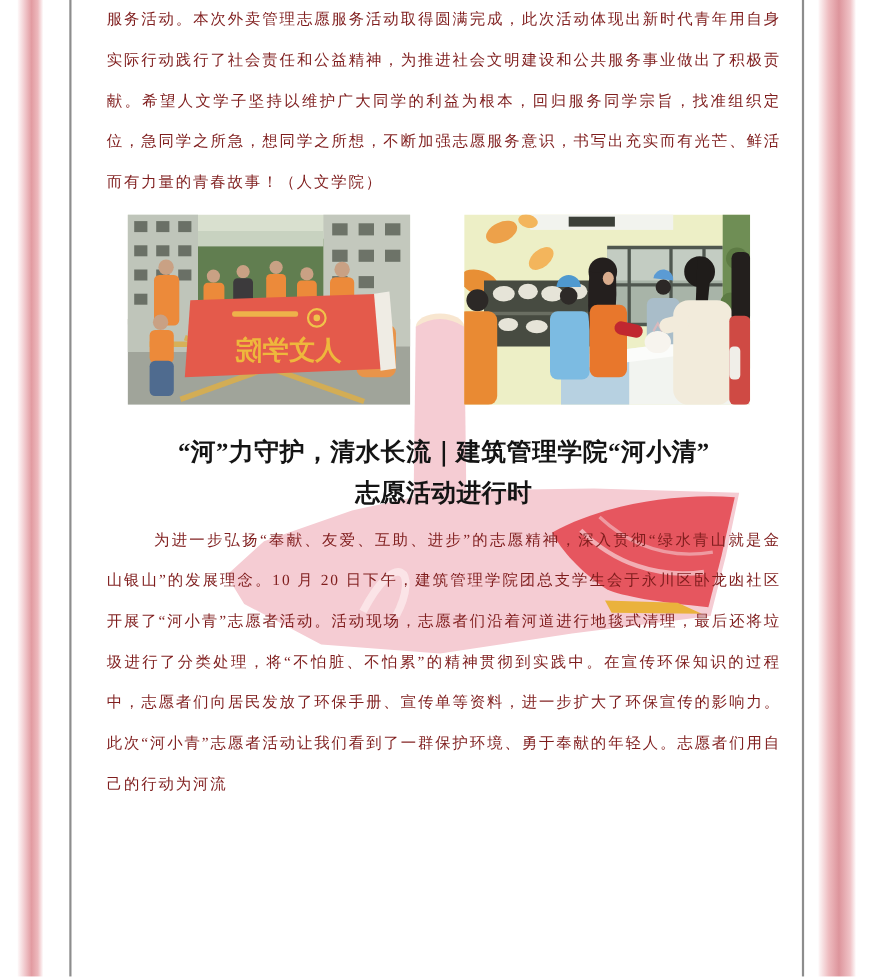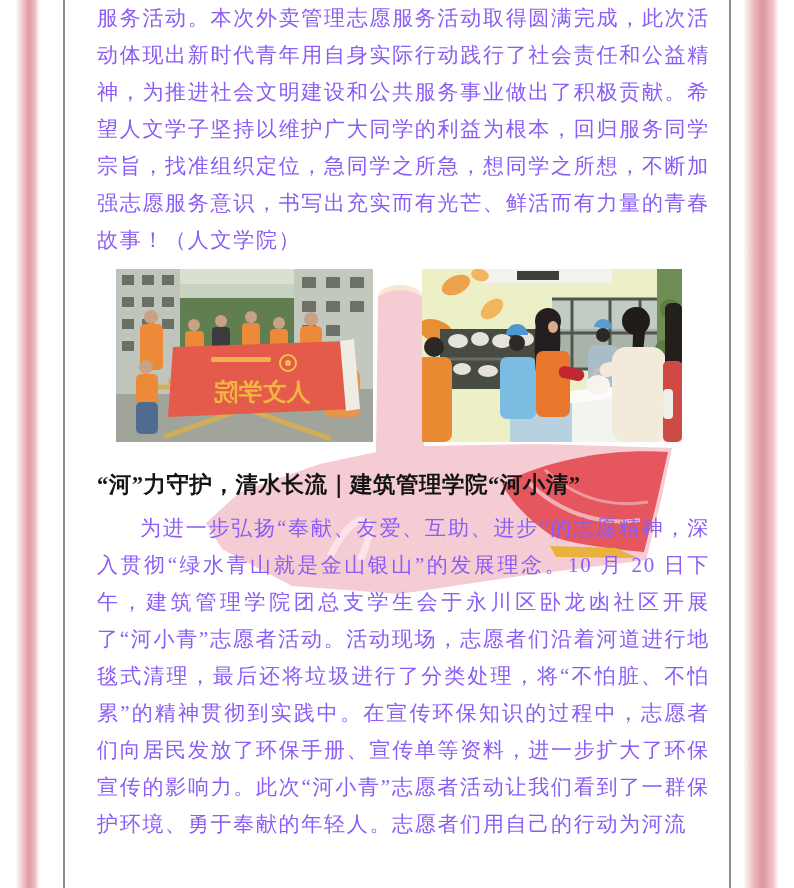--- a/index.html
+++ b/index.html
@@ -18,31 +18,31 @@
   }
   .line-left  { position:absolute; top:0; left:63px;  width:2px; height:100%; background:#8d8d8d; z-index:3; }
   .line-right { position:absolute; top:0; left:729px; width:2px; height:100%; background:#8d8d8d; z-index:3; }
 
   
   .flag-decor { position:absolute; inset:0; z-index:1; pointer-events:none; }
 
   .content { position:absolute; left:97px; top:0; width:613px; z-index:2; }
 
   .body-text {
-    margin:0; font-size:21px; line-height:37px; letter-spacing:1.7px;
-    text-align:justify; color:#8b5cf6;
+    margin:0; font-size:14px; line-height:37px; letter-spacing:1.7px;
+    text-align:justify; color:#7f1d1d;
   }
   .para-2 { margin-top:7px; text-indent:43px; }
 
   .photos { display:flex; gap:49px; margin:10px 0 0 19px; }
   .photo { display:block; }
   .photo svg { display:block; }
 
   .section-heading {
-    margin:24px 0 0 0; text-align:left; font-weight:bold;
+    margin:24px 0 0 0; text-align:center; font-weight:bold;
     font-size:22.5px; line-height:37px; color:#141414; letter-spacing:0.5px;
   }
   .section-heading .h-line { display:block; }
 </style>
 </head>
 <body>
 
 <div class="page">
 
   <svg class="flag-decor" viewBox="0 0 794 888" width="794" height="888">
@@ -205,18 +205,19 @@
           <rect x="176" y="96" width="28" height="14" rx="7" fill="#f2ebdb" transform="rotate(-14 176 96)"></rect>
           <rect x="243" y="34" width="17" height="64" rx="6" fill="#231f1d"></rect>
           <rect x="241" y="92" width="19" height="81" rx="5" fill="#cf4a44"></rect>
           <rect x="241" y="120" width="10" height="30" rx="4" fill="#f0eee8"></rect>
         </svg>
       </span>
     </div>
 
     <h2 class="section-heading">
       <span class="h-line">“河”力守护，清水长流｜建筑管理学院“河小清”</span>
+      <span class="h-line">志愿活动进行时</span>
     </h2>
 
     <p class="body-text para-2">为进一步弘扬“奉献、友爱、互助、进步”的志愿精神，深入贯彻“绿水青山就是金山银山”的发展理念。10 月 20 日下午，建筑管理学院团总支学生会于永川区卧龙凼社区开展了“河小青”志愿者活动。活动现场，志愿者们沿着河道进行地毯式清理，最后还将垃圾进行了分类处理，将“不怕脏、不怕累”的精神贯彻到实践中。在宣传环保知识的过程中，志愿者们向居民发放了环保手册、宣传单等资料，进一步扩大了环保宣传的影响力。此次“河小青”志愿者活动让我们看到了一群保护环境、勇于奉献的年轻人。志愿者们用自己的行动为河流</p>
 
   </div>
 </div>
 
 </body></html>

